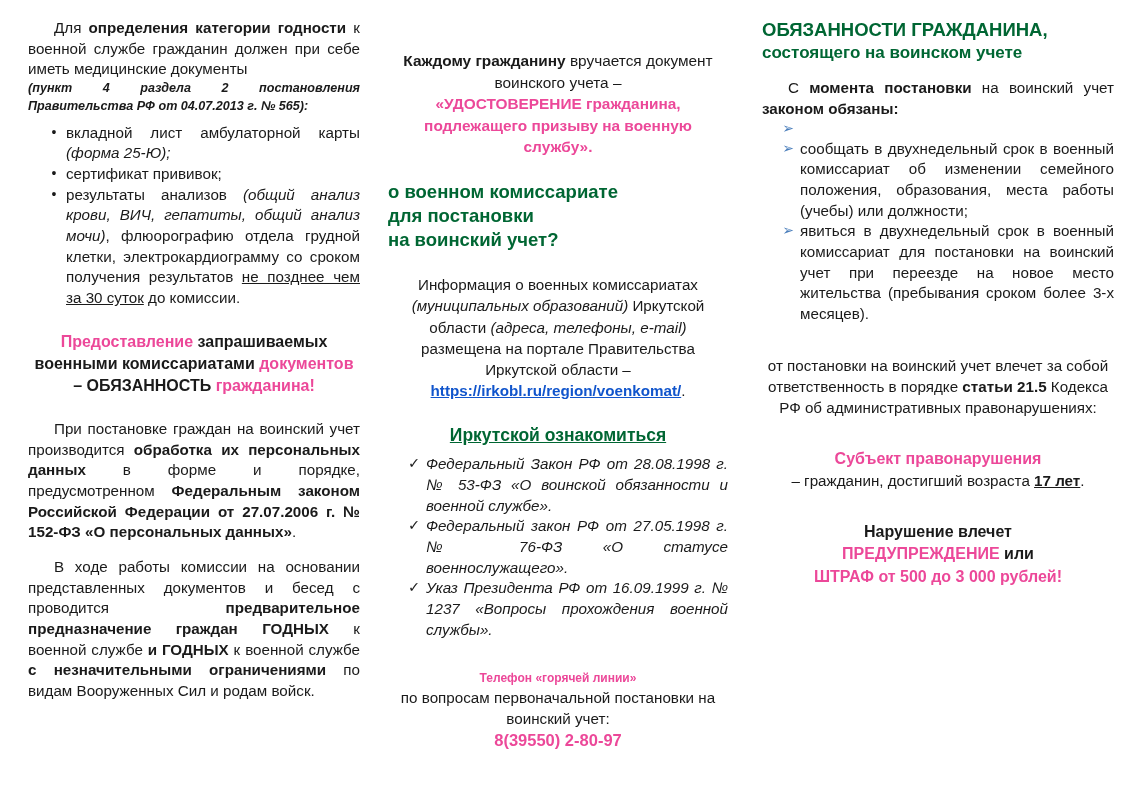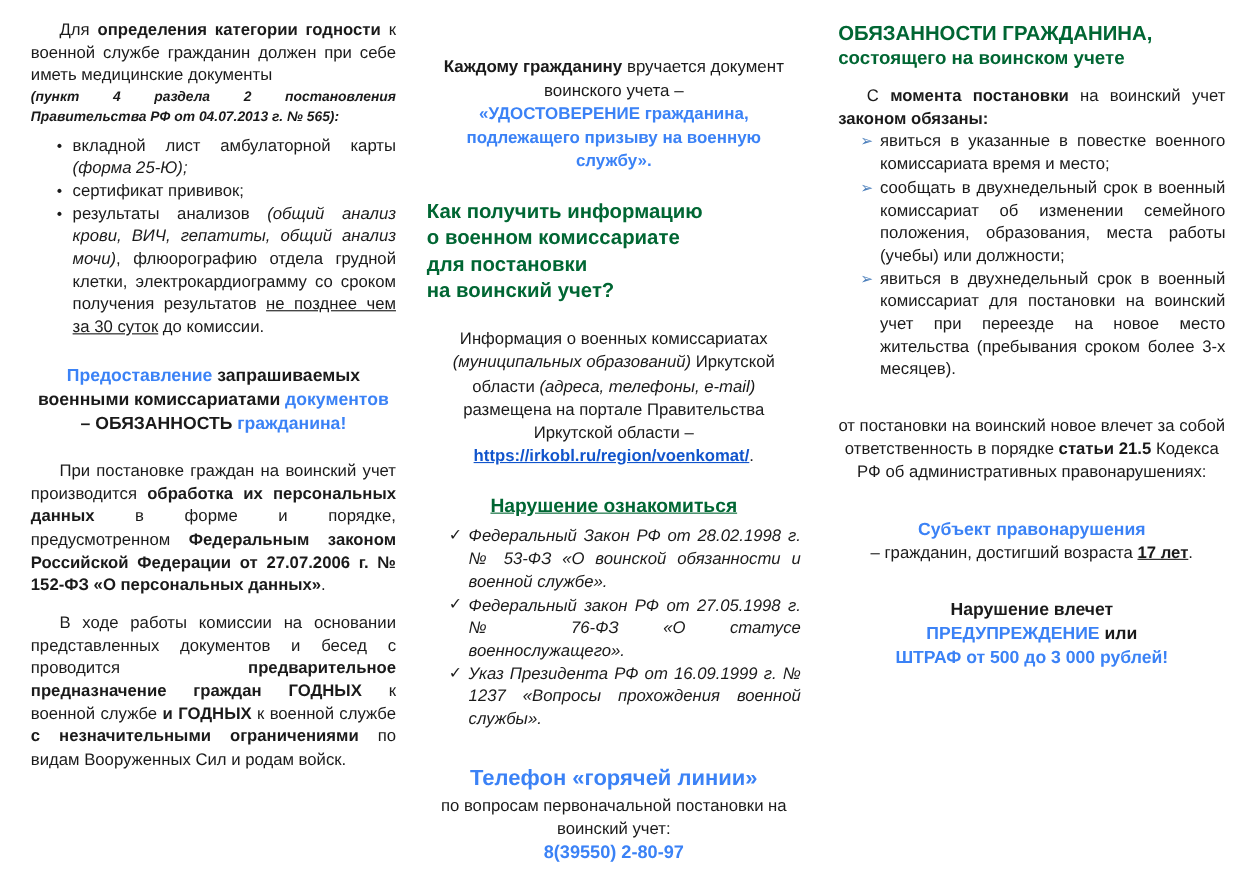--- a/index.html
+++ b/index.html
@@ -43,21 +43,21 @@
   .center { text-align: center; }
   .indent { text-indent: 26px; }
   .sp-sm { height: 7px; }
   .sp-md { height: 14px; }
   .sp-lg { height: 22px; }
   .sp-xl { height: 30px; }
 
   .b { font-weight: bold; }
   .i { font-style: italic; text-align: center; }
   .u { text-decoration: underline; }
-  .red { color: #3b82f6; }
+  .red { color: #ec4899; }
   .small-i {
     font-size: 12.6px;
     font-style: italic;
     font-weight: bold;
     line-height: 1.42;
   }
 
   .head-green {
     color: #006633;
     font-weight: bold;
@@ -159,89 +159,87 @@
   <div class="column col-2">
 
     <p class="center" style="font-size:15.4px;line-height:1.4">
       <span class="b">Каждому гражданину</span><span> вручается документ воинского учета –</span>
     </p>
     <p class="center b red" style="font-size:15.4px;line-height:1.4">«УДОСТОВЕРЕНИЕ гражданина, подлежащего призыву на военную службу».</p>
 
     <div class="sp-lg"></div>
 
     <div class="head-green head-green-lg">
-      <div>Как получить информацию</div>
       <div>о военном комиссариате</div>
       <div>для постановки</div>
       <div>на воинский учет?</div>
     </div>
 
     <div class="sp-lg"></div>
 
     <p class="center" style="line-height:1.4">
       <span>Информация о военных комиссариатах </span><span class="i">(муниципальных образований)</span><span> Иркутской области </span><span class="i">(адреса, телефоны, e-mail)</span><span> размещена на портале Правительства Иркутской области – </span><a class="link" href="#">https://irkobl.ru/region/voenkomat/</a><span>.</span>
     </p>
 
     <div class="sp-lg"></div>
 
-    <p class="head-green-ul">Нарушение ознакомиться</p>
+    <p class="head-green-ul">Иркутской ознакомиться</p>
 
     <div class="sp-sm"></div>
 
     <div class="bullet-row">
       <span class="bullet-mark check-mark">✓</span>
-      <span class="bullet-body i">Федеральный Закон РФ от 28.02.1998 г. № 53-ФЗ «О воинской обязанности и военной службе».</span>
+      <span class="bullet-body i">Федеральный Закон РФ от 28.08.1998 г. № 53-ФЗ «О воинской обязанности и военной службе».</span>
     </div>
     <div class="bullet-row">
       <span class="bullet-mark check-mark">✓</span>
       <span class="bullet-body i">Федеральный закон РФ от 27.05.1998 г. № 76-ФЗ «О статусе военнослужащего».</span>
     </div>
     <div class="bullet-row">
       <span class="bullet-mark check-mark">✓</span>
       <span class="bullet-body i">Указ Президента РФ от 16.09.1999 г. № 1237 «Вопросы прохождения военной службы».</span>
     </div>
 
     <div class="sp-xl"></div>
 
-    <p class="center b red" style="font-size:20px">Телефон «горячей линии»</p>
+    <p class="center b red" style="font-size:12px">Телефон «горячей линии»</p>
     <p class="center" style="line-height:1.4">по вопросам первоначальной постановки на воинский учет:</p>
     <p class="center b red" style="font-size:16.5px">8(39550) 2-80-97</p>
 
   </div>
 
   <div class="column col-3">
 
     <div class="head-green head-green-md">
       <div style="font-size:18.5px">ОБЯЗАННОСТИ ГРАЖДАНИНА,</div>
       <div>состоящего на воинском учете</div>
     </div>
 
     <div class="sp-md"></div>
 
     <p class="just indent">
       <span>С </span><span class="b">момента постановки</span><span> на воинский учет </span><span class="b">законом обязаны:</span>
     </p>
 
     <div class="bullet-row">
       <span class="bullet-mark arrow-mark">➢</span>
-      <span class="bullet-body">явиться в указанные в повестке военного комиссариата время и место;</span>
     </div>
     <div class="bullet-row">
       <span class="bullet-mark arrow-mark">➢</span>
       <span class="bullet-body">сообщать в двухнедельный срок в военный комиссариат об изменении семейного положения, образования, места работы (учебы) или должности;</span>
     </div>
     <div class="bullet-row">
       <span class="bullet-mark arrow-mark">➢</span>
       <span class="bullet-body">явиться в двухнедельный срок в военный комиссариат для постановки на воинский учет при переезде на новое место жительства (пребывания сроком более 3-х месяцев).</span>
     </div>
 
     <div class="sp-xl"></div>
 
     <p class="center" style="line-height:1.4">
-      <span>от постановки на воинский новое влечет за собой ответственность в порядке </span><span class="b">статьи 21.5</span><span> Кодекса РФ об административных правонарушениях:</span>
+      <span>от постановки на воинский учет влечет за собой ответственность в порядке </span><span class="b">статьи 21.5</span><span> Кодекса РФ об административных правонарушениях:</span>
     </p>
 
     <div class="sp-xl"></div>
 
     <p class="center b red" style="font-size:16px">Субъект правонарушения</p>
     <p class="center" style="line-height:1.4">
       <span> – гражданин, достигший возраста </span><span class="b u">17 лет</span><span>.</span>
     </p>
 
     <div class="sp-xl"></div>

